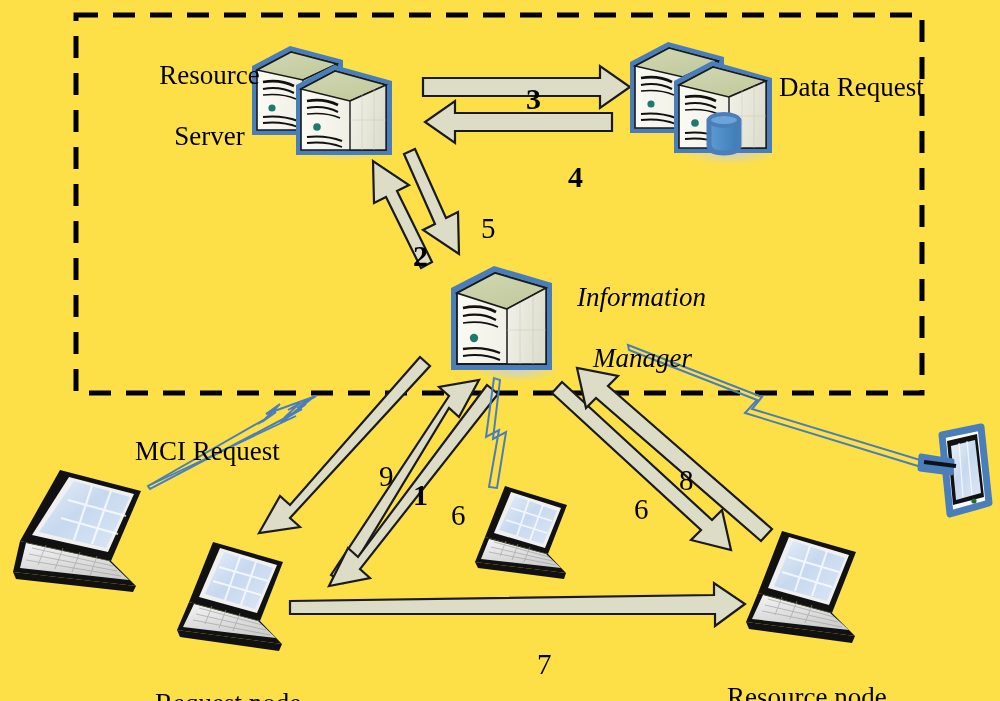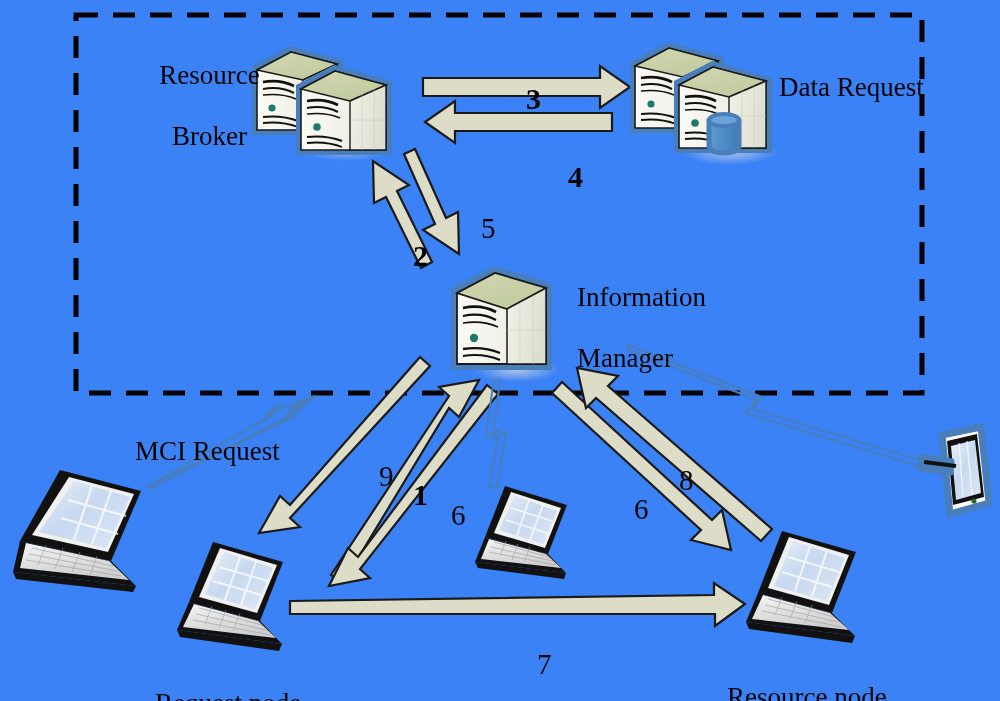--- a/index.html
+++ b/index.html
@@ -8,21 +8,21 @@
     padding: 0;
     background: #ffffff;
   }
   body {
     font-family: "Liberation Serif", "DejaVu Serif", serif;
   }
   #stage {
     position: relative;
     width: 1000px;
     height: 701px;
-    background: #3b82f6;
+    background: #fde047;
     overflow: hidden;
   }
   #canvas {
     position: absolute;
     left: 0;
     top: 0;
     width: 1000px;
     height: 701px;
   }
   .lbl {
@@ -342,30 +342,30 @@
       </g>
       <circle cx="974" cy="501" r="2.6" fill="#2a6b2a"></circle>
       <path d="M 921,456 L 952,461 L 951,473 L 920,469 Z" fill="#4A7EBB" stroke="#4A7EBB" stroke-width="5" stroke-linejoin="round"></path>
       <path d="M 924,462 L 956,466" stroke="#111111" stroke-width="4"></path>
     </g>
 
   </svg>
 
   <div class="lbl node-label" style="left:128px; top:30px; width:136px;">
     <span>Resource</span><br>
-    <span>Broker</span>
+    <span>Server</span>
   </div>
 
   <div class="lbl node-label" style="left:752px; top:42px; width:180px; text-align:left;">
     <span>Data Request</span>
   </div>
 
-  <div class="lbl node-label" style="left:550px; top:252px; width:180px; text-align:left;">
+  <div class="lbl node-label" style="left:550px; top:252px; width:180px; text-align:left;font-style:italic;">
     <span>Information</span><br>
-    <span style="display:inline-block;">Manager</span>
+    <span style="margin-left:16px; display:inline-block;">Manager</span>
   </div>
 
   <div class="lbl node-label" style="left:108px; top:406px; width:200px; text-align:left;">
     <span>MCI Request</span>
   </div>
 
   <div class="lbl node-label" style="left:128px; top:658px; width:200px; text-align:left;">
     <span>Request node</span>
   </div>
 

